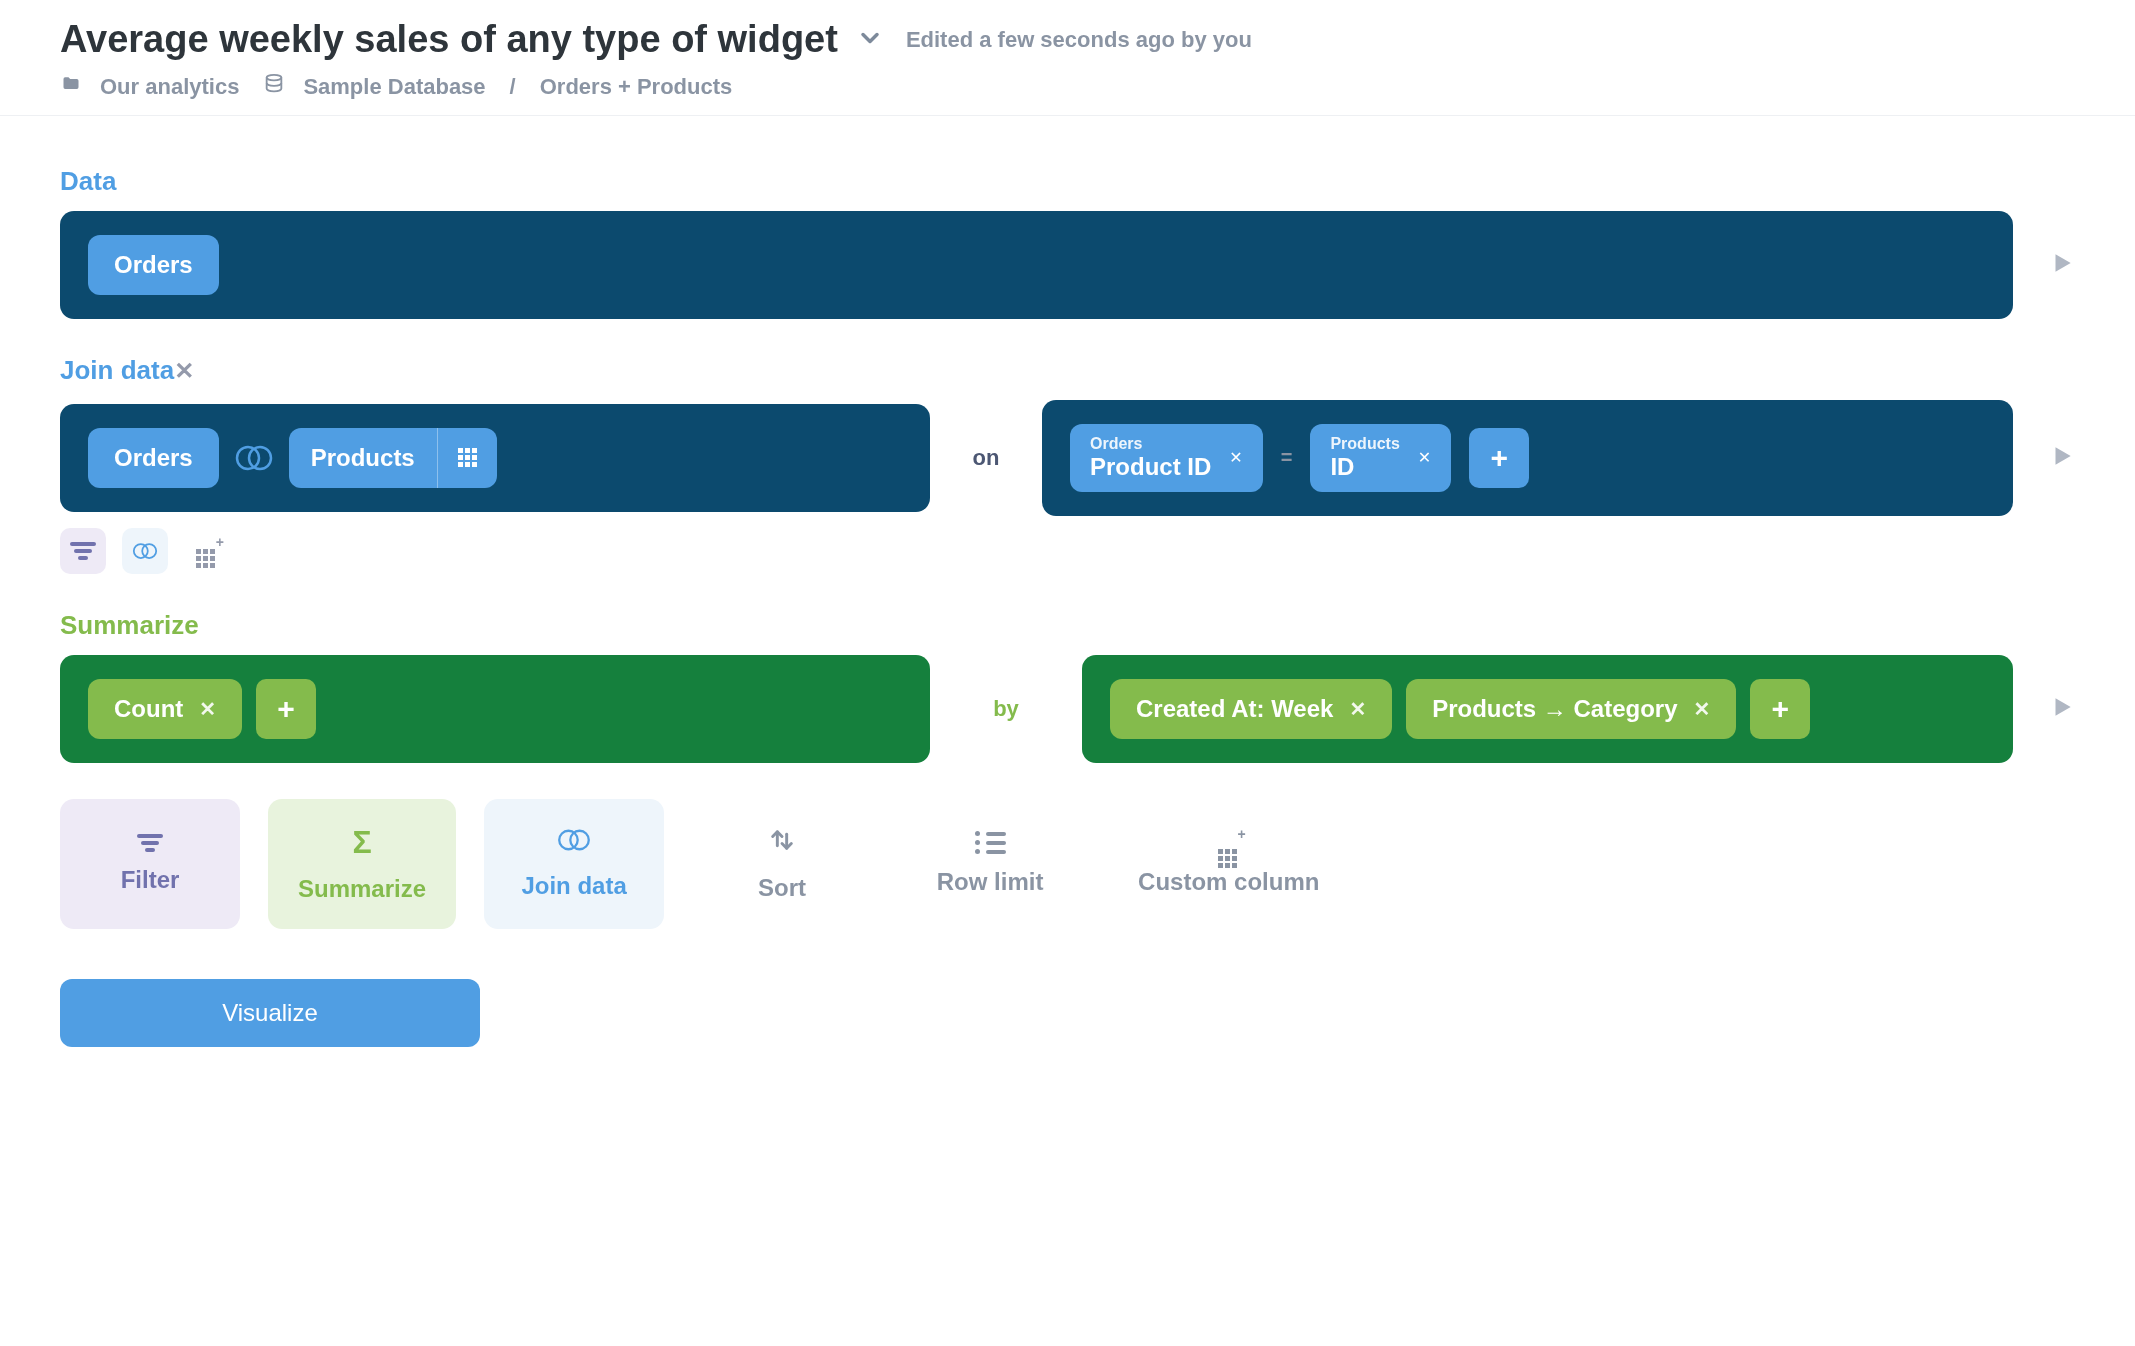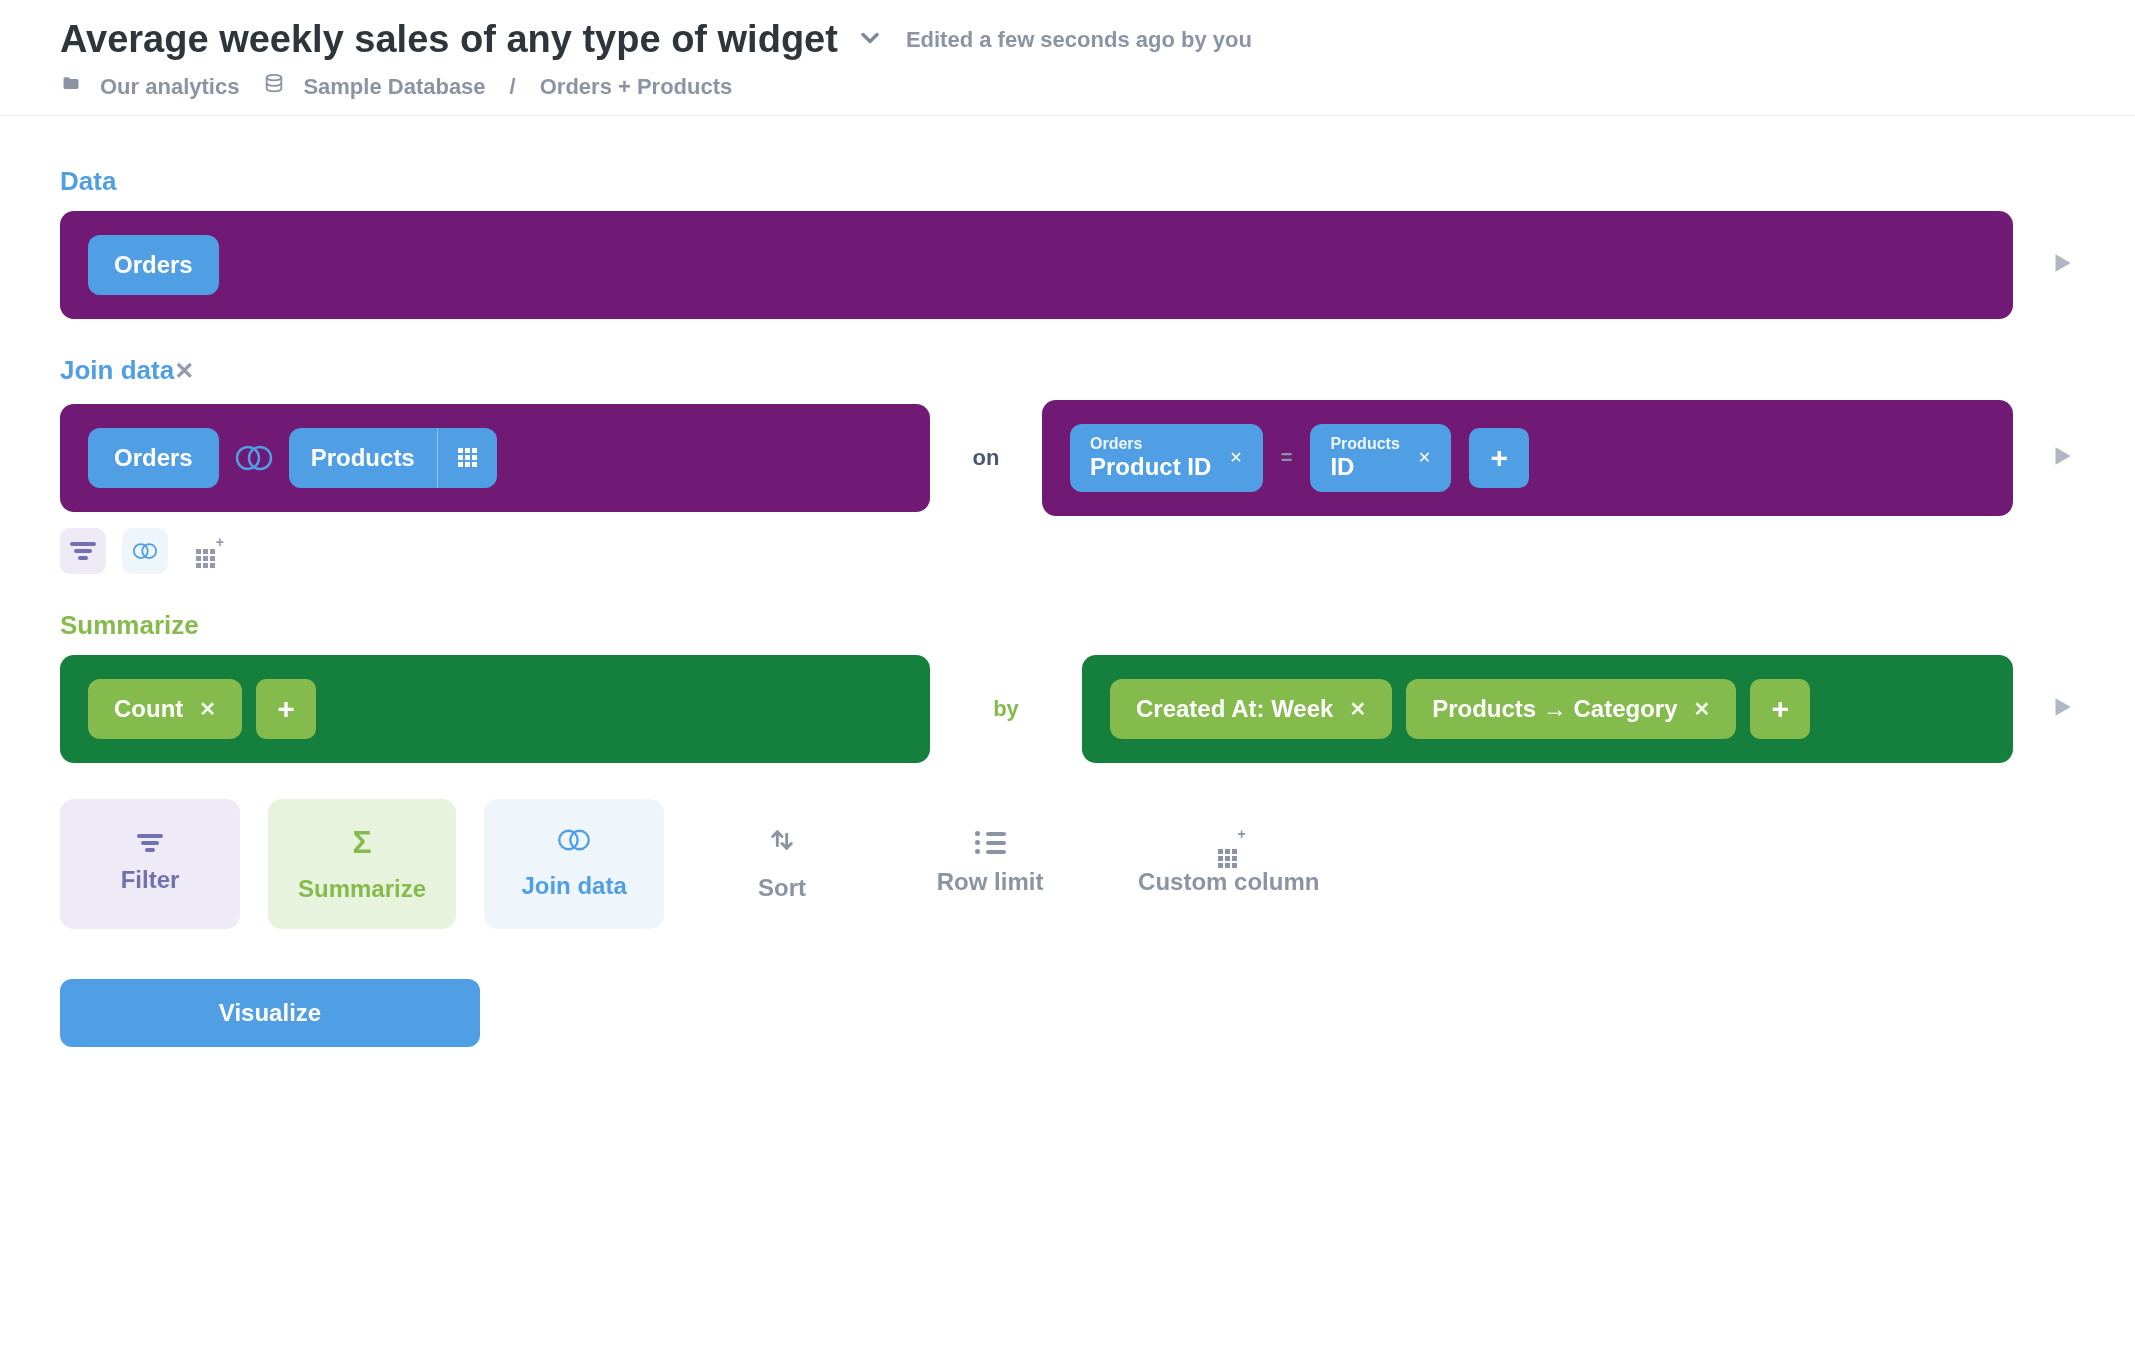--- a/index.html
+++ b/index.html
@@ -60,21 +60,21 @@
   .blue-title { color: #509ee3; }
   .green-title { color: #84bb4c; }
   .close-x { color: #949aab; font-size: 24px; font-weight: 900; cursor: pointer; }
   .box {
     border-radius: 14px;
     padding: 24px 28px;
     display: flex;
     align-items: center;
     gap: 14px;
   }
-  .blue-box { background: #701a75; }
+  .blue-box { background: #0c4a6e; }
   .green-box { background: #15803d; }
   .pill {
     border-radius: 12px;
     padding: 16px 26px;
     font-size: 24px;
     font-weight: 800;
     color: #fff;
     display: flex;
     align-items: center;
     gap: 16px;
@@ -181,21 +181,21 @@
   .action-join { background: #eef5fb; color: #509ee3; }
   .action-plain { color: #8a94a3; background: transparent; }
   .visualize-btn {
     margin-top: 50px;
     width: 420px;
     height: 68px;
     border-radius: 12px;
     background: #509ee3;
     color: #fff;
     font-size: 24px;
-    font-weight: 700;
+    font-weight: 400;
     display: flex;
     align-items: center;
     justify-content: center;
     cursor: pointer;
   }
   .grid-icon { display:inline-grid; grid-template-columns:repeat(3,5px); grid-template-rows:repeat(3,5px); gap:2px; }
   .grid-icon span { background: currentColor; width:5px; height:5px; }
   .grid-icon-plus { position:relative; display:inline-block; width:22px; height:22px; }
   .grid-icon-plus .g { display:inline-grid; grid-template-columns:repeat(3,5px); grid-template-rows:repeat(3,5px); gap:2px; }
   .grid-icon-plus .g span { background: currentColor; width:5px; height:5px; }

